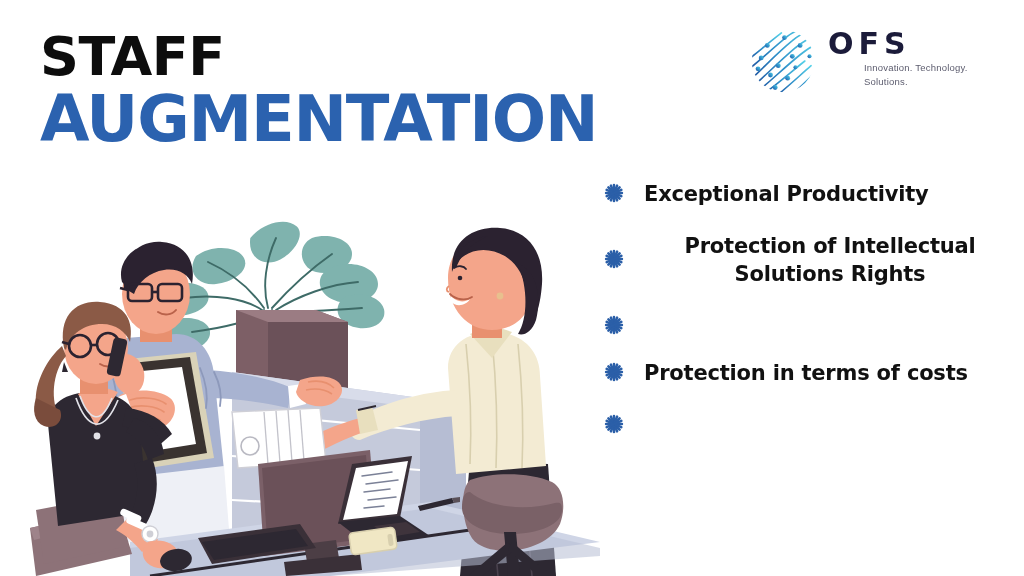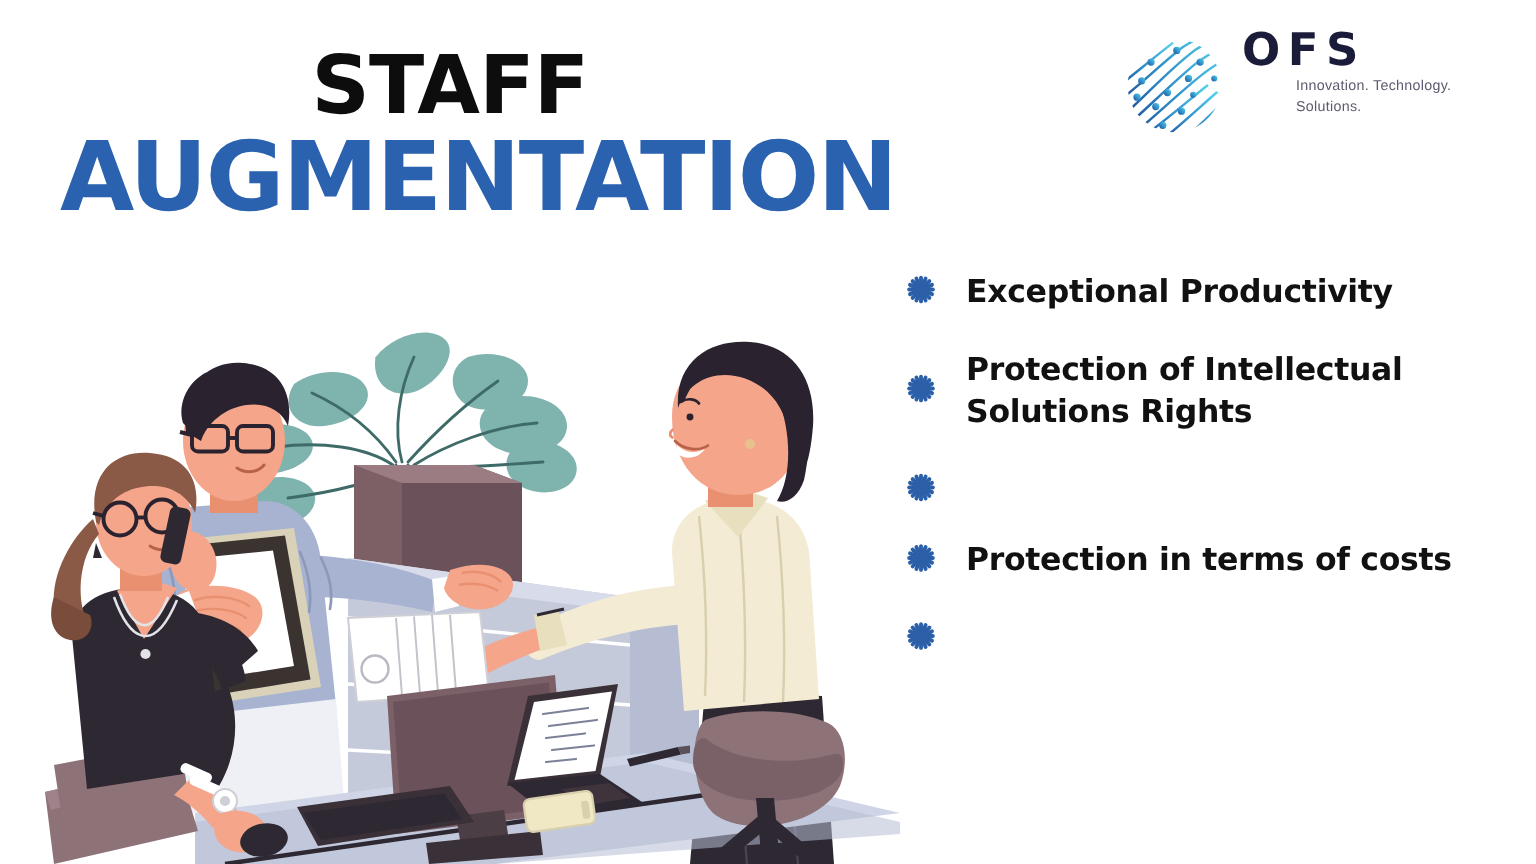--- a/index.html
+++ b/index.html
@@ -6,34 +6,34 @@
   html,body { width:1024px; height:576px; }
   body {
     background:#ffffff;
     font-family:"Liberation Sans", sans-serif;
     overflow:hidden;
     position:relative;
   }
   #stage { position:relative; width:1024px; height:576px; background:#fff; overflow:hidden; }
 
   
-  .title-block { position:absolute; left:40px; top:26px; width:520px;text-align:center; }
+  .title-block { position:absolute; left:40px; top:26px; width:520px; }
   .title-line {
     font-family:"DejaVu Sans", sans-serif;
     font-weight:700;
     font-size:54px;
     line-height:62px;
     letter-spacing:-0.5px;
     color:#0d0d0d;
     white-space:nowrap;
   }
   .title-line.accent { color:#2B62AF; font-size:64px; letter-spacing:-1.2px; }
 
   
-  .logo { position:absolute; left:744px; top:18px; width:252px; height:86px; display:flex; }
+  .logo { position:absolute; left:744px; top:18px; width:252px; height:86px; display:flex; align-items:center; }
   .logo-mark { width:78px; height:78px; flex:0 0 78px; }
   .logo-text-wrap { margin-left:6px; padding-bottom:6px; }
   .logo-word {
     font-family:"DejaVu Sans", sans-serif;
     font-weight:700;
     font-size:30px;
     letter-spacing:5px;
     color:#1b1b3a;
     line-height:32px;
   }
@@ -41,21 +41,21 @@
     font-family:"Liberation Sans", sans-serif;
     font-size:9.5px;
     letter-spacing:0.2px;
     color:#5c5c6e;
     line-height:14px;
     margin-top:1px;
     margin-left:36px;
   }
 
   
-  .benefits { position:absolute; left:604px; top:180px; width:412px; }
+  .benefits { position:absolute; left:604px; top:180px; width:412px;text-align:center; }
   .benefit-row { display:flex; align-items:flex-start; margin-bottom:24px; }
   .benefit-row:last-child { margin-bottom:0; }
   .bullet-icon { flex:0 0 20px; width:20px; height:20px; margin-right:20px; margin-top:3px; }
   .benefit-text {
     font-family:"DejaVu Sans", sans-serif;
     font-weight:700;
     font-size:21px;
     line-height:28px;
     color:#111111;
     letter-spacing:-0.2px;

